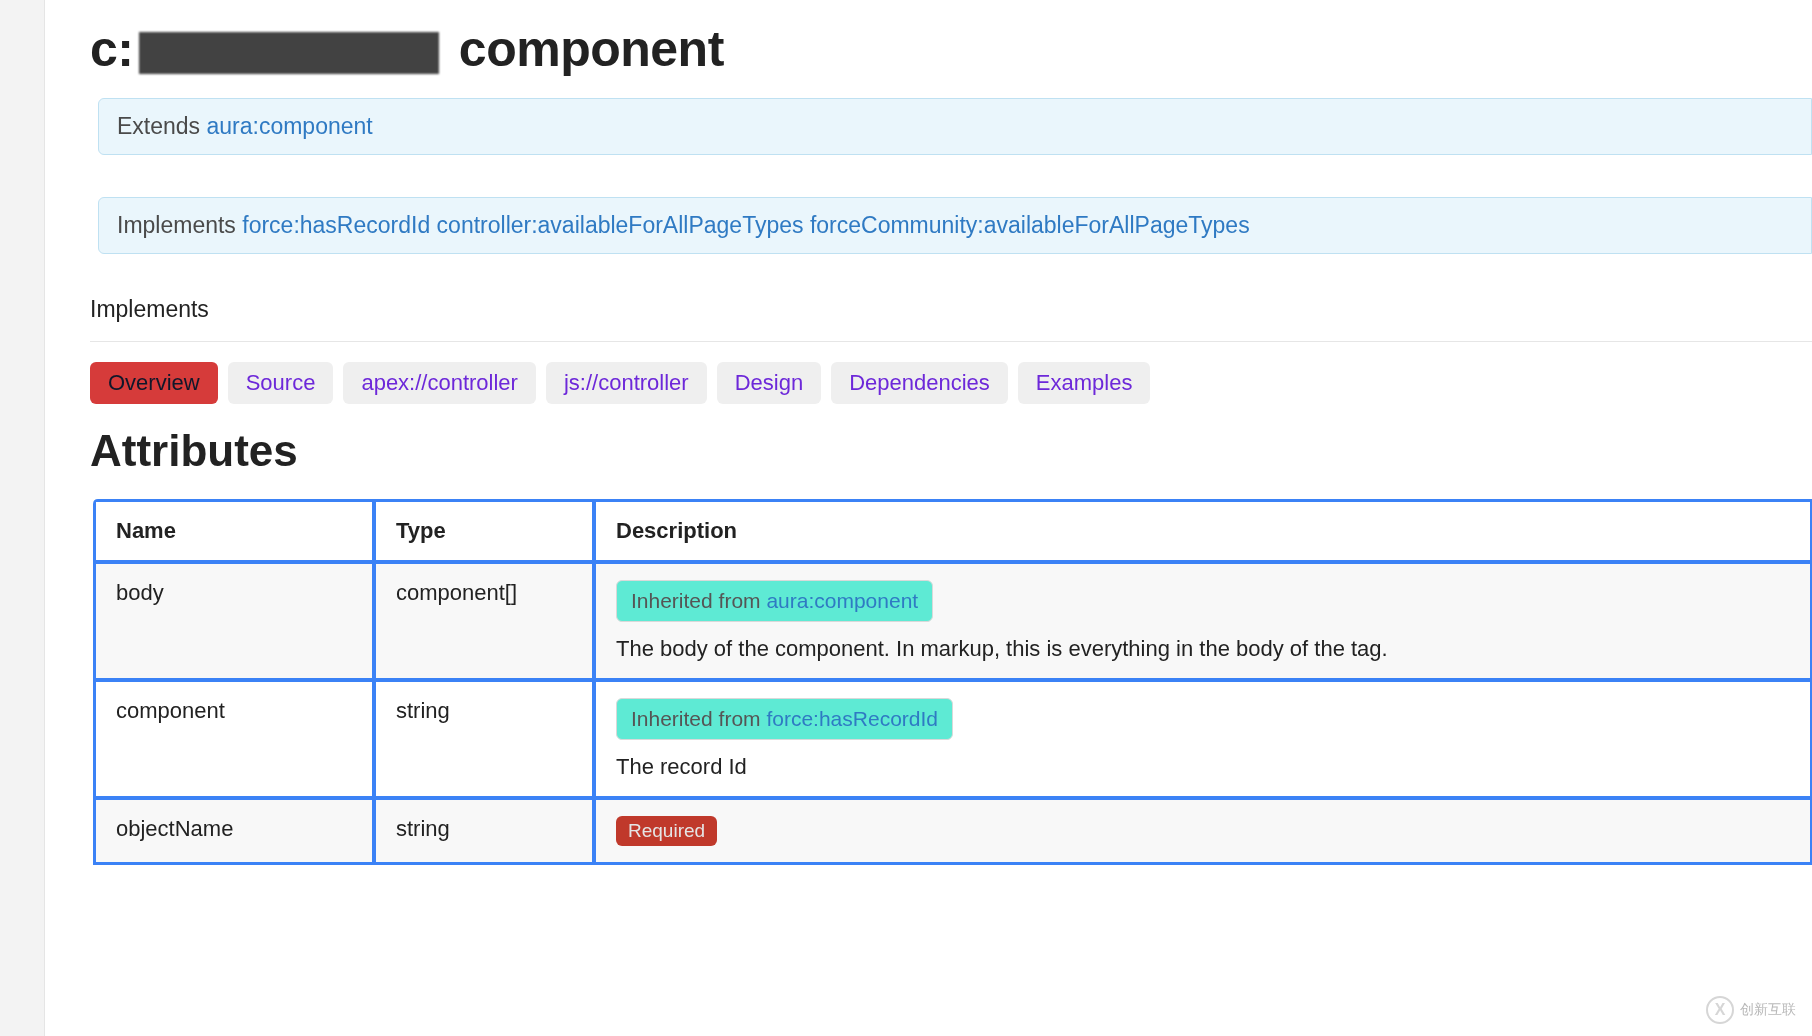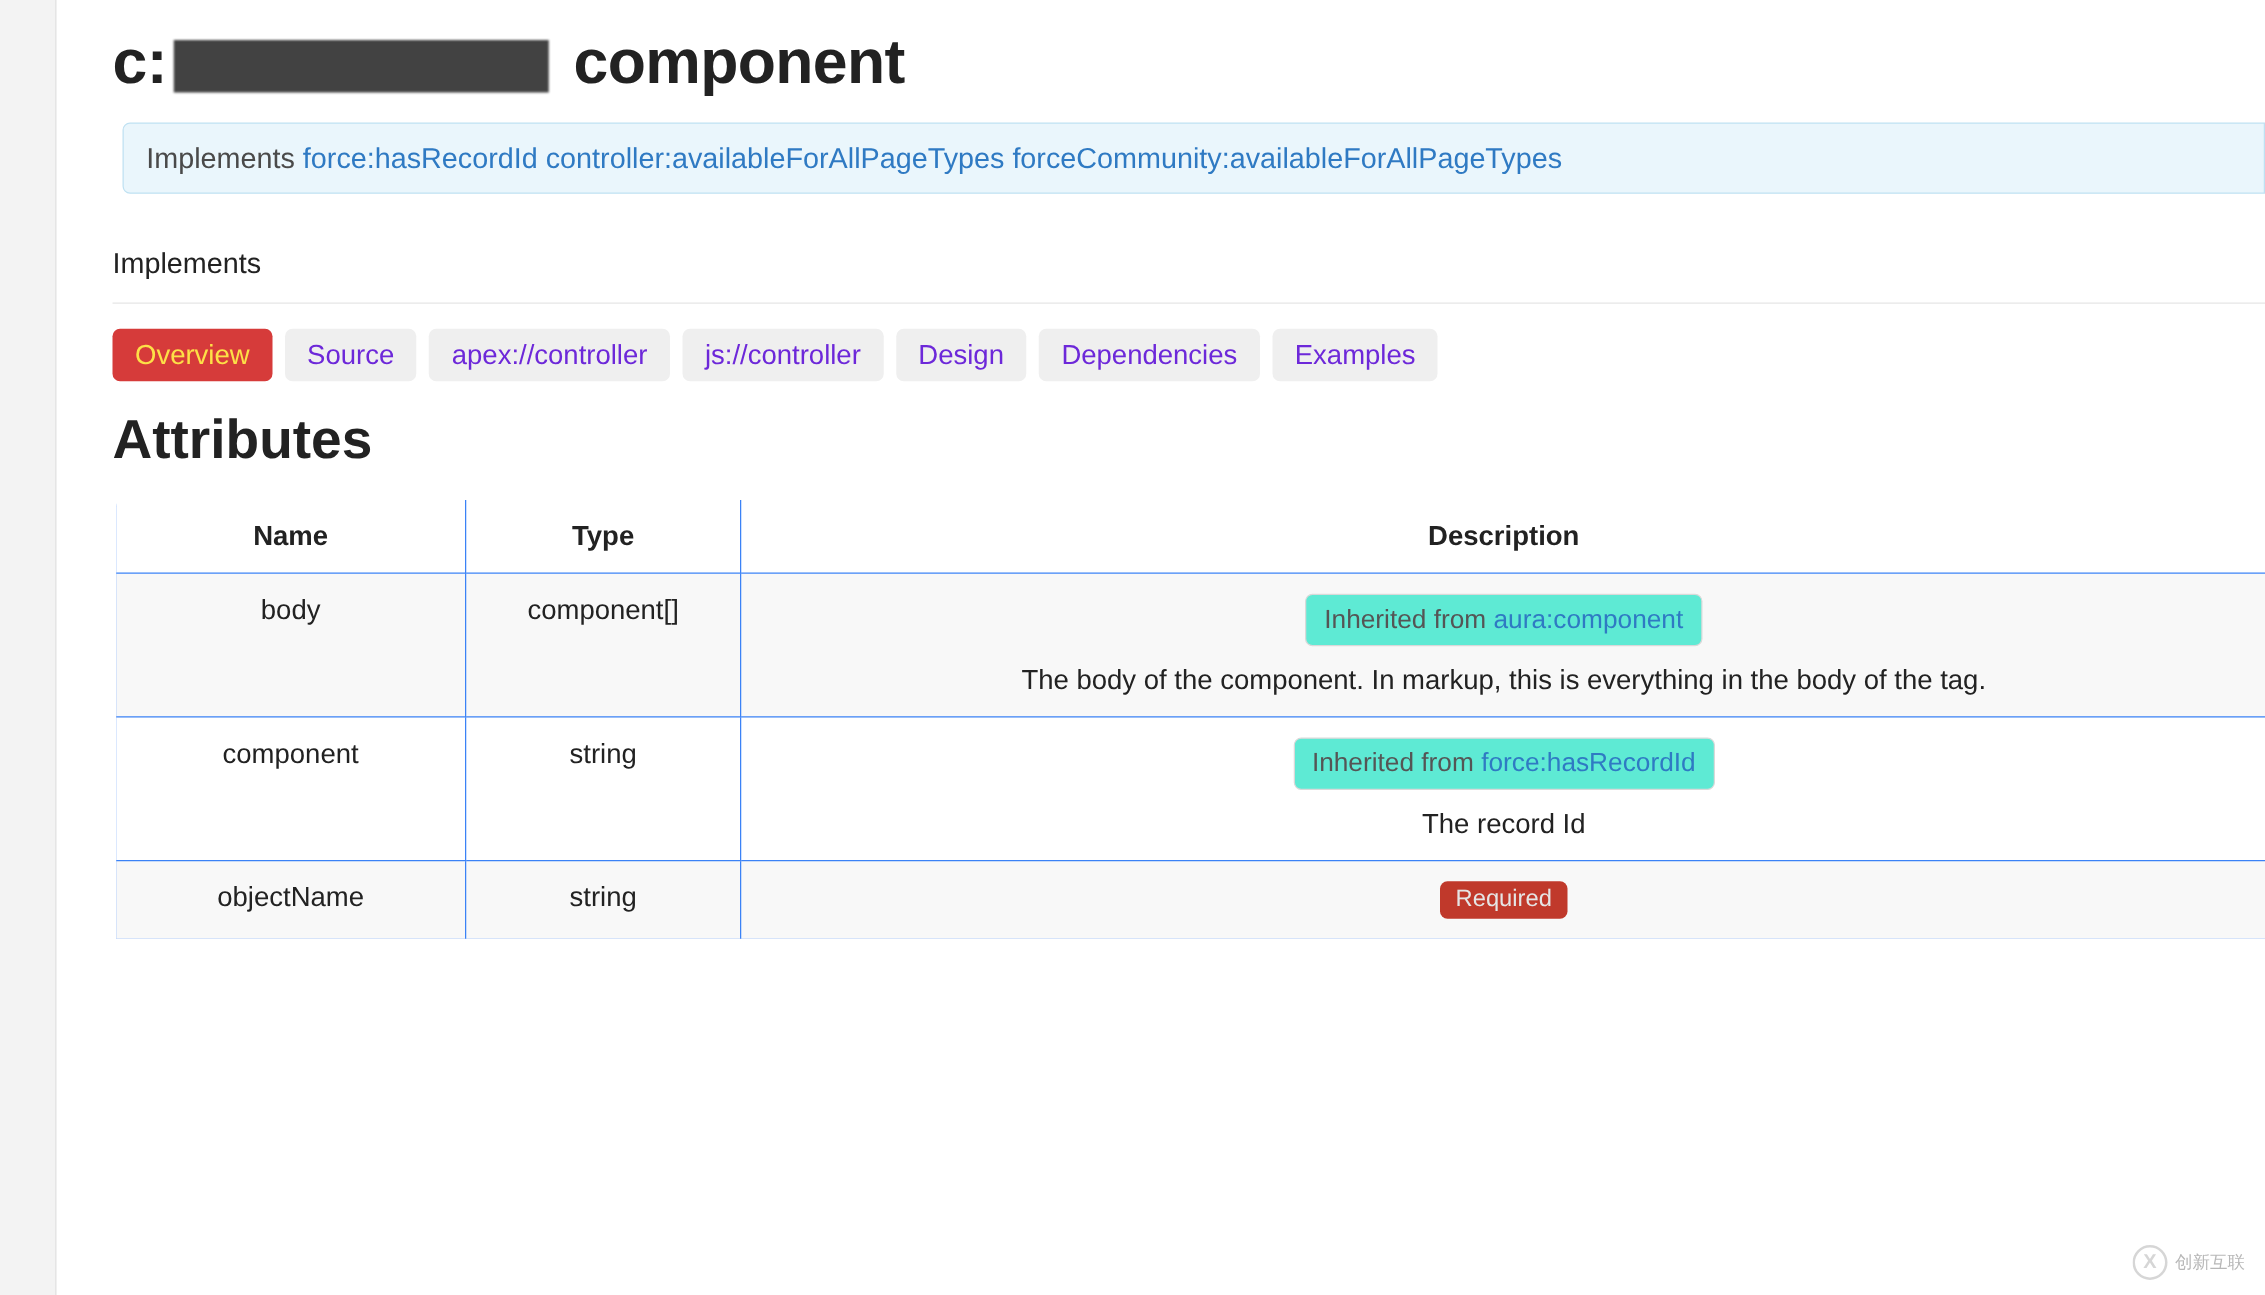--- a/index.html
+++ b/index.html
@@ -69,38 +69,38 @@
   .tab {
     background: #efefef;
     border-radius: 6px;
     padding: 8px 18px;
     font-size: 22px;
     color: #6d28d9;
     cursor: pointer;
   }
   .tab.active {
     background: #d63b3a;
-    color: #fde047;
+    color: #0f172a;
   }
   h2.section-title {
     font-size: 44px;
     font-weight: 700;
     margin: 0 0 22px 0;
   }
   table.attr-table {
     width: 100%;
     border-collapse: collapse;
     border: 1px solid #e0e0e0;
     border-radius: 6px 0 0 0;
     overflow: hidden;
     margin-left: 2px;
   }
   table.attr-table th, table.attr-table td {
-    border: 1px solid #3b82f6;
-    text-align: center;
+    border: 4px solid #3b82f6;
+    text-align: left;
     font-size: 22px;
     padding: 16px 20px;
     vertical-align: top;
   }
   table.attr-table th {
     font-weight: 700;
     background: #fff;
   }
   table.attr-table tbody tr:nth-child(1) { background: #f8f8f8; }
   table.attr-table tbody tr:nth-child(3) { background: #f8f8f8; }
@@ -148,20 +148,23 @@
 <body>
 
 <div class="left-gutter"></div>
 
 <div class="page">
 
   <h1 class="page-title">
     <span>c:</span><span class="obscured"></span><span> component</span>
   </h1>
 
+  <div class="info-box">
+    <span>Extends </span><a href="#" class="link">aura:component</a>
+  </div>
 
   <div class="info-box">
     <span>Implements </span><a href="#" class="link">force:hasRecordId</a>
     <a href="#" class="link">controller:availableForAllPageTypes</a>
     <a href="#" class="link">forceCommunity:availableForAllPageTypes</a>
   </div>
 
   <div class="sub-label">Implements</div>
 
   <hr class="sep">

